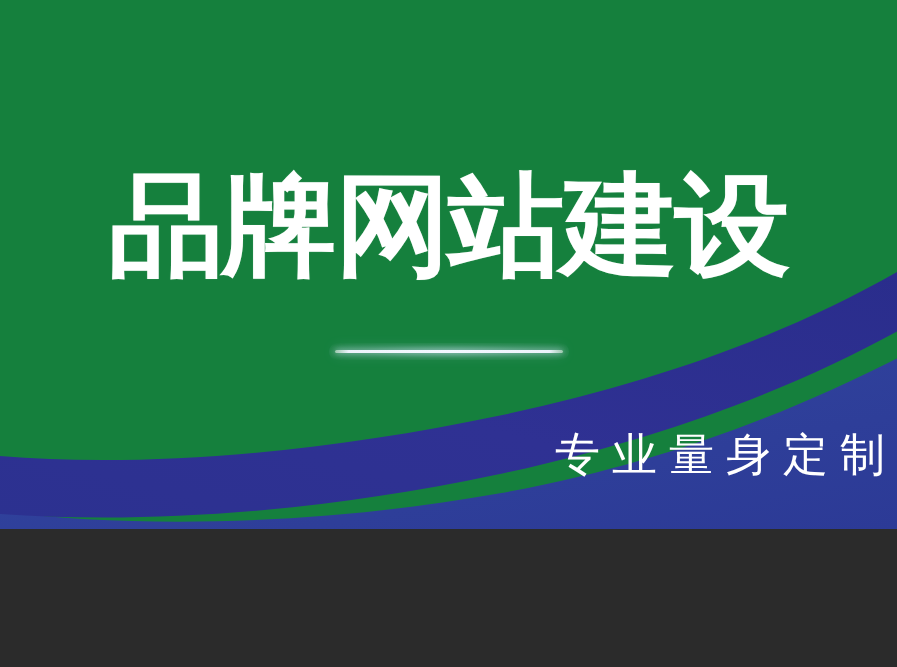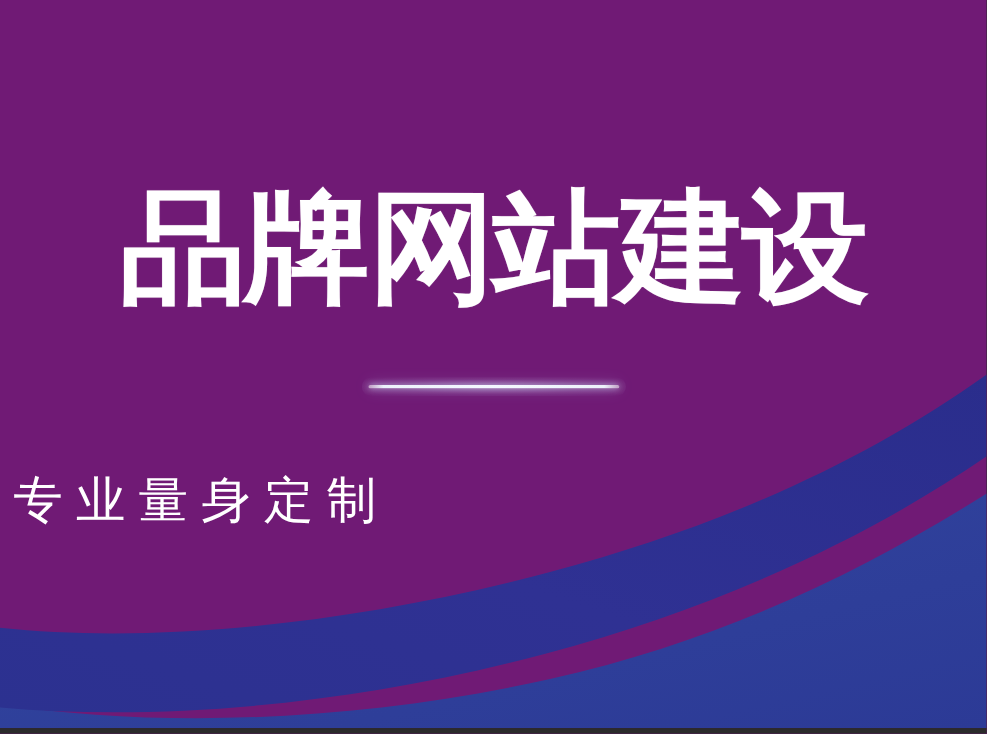--- a/index.html
+++ b/index.html
@@ -5,23 +5,23 @@
 <style>
   html, body {
     margin: 0;
     padding: 0;
     background: #2b2b2b;
   }
 
   .banner {
     position: relative;
     width: 897px;
-    height: 662px;
+    height: 529px;
     overflow: hidden;
-    background: #701a75;
+    background: #15803d;
     font-family: "Liberation Sans", "DejaVu Sans", sans-serif;
     -webkit-font-smoothing: antialiased;
   }
 
   
   .waves {
     position: absolute;
     inset: 0;
     width: 100%;
     height: 100%;
@@ -96,21 +96,21 @@
        rgba(214,229,255,0.08) 55%,
        rgba(214,229,255,0) 100%);
   }
 
   .subtitle {
     margin: 0;
     position: absolute;
     top: 429px;
     left: 0;
     right: 0;
-    text-align: left;
+    text-align: right;
     color: #ffffff;
     font-size: 45px;
     line-height: 1.15;
     font-weight: 300;
     letter-spacing: 12px;
     
     text-indent: 12px;
     white-space: nowrap;
   }
 </style>

